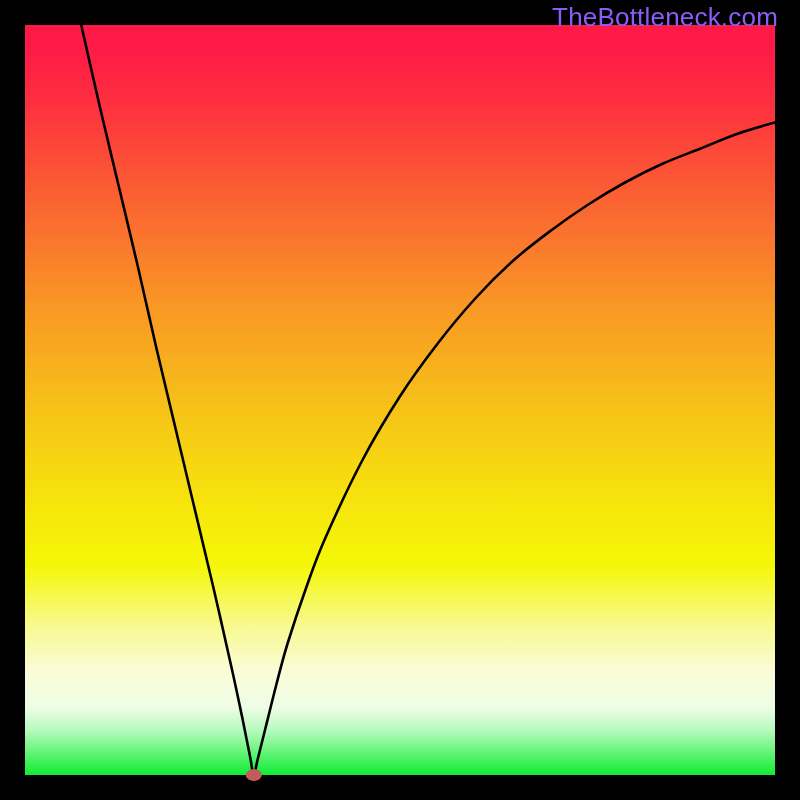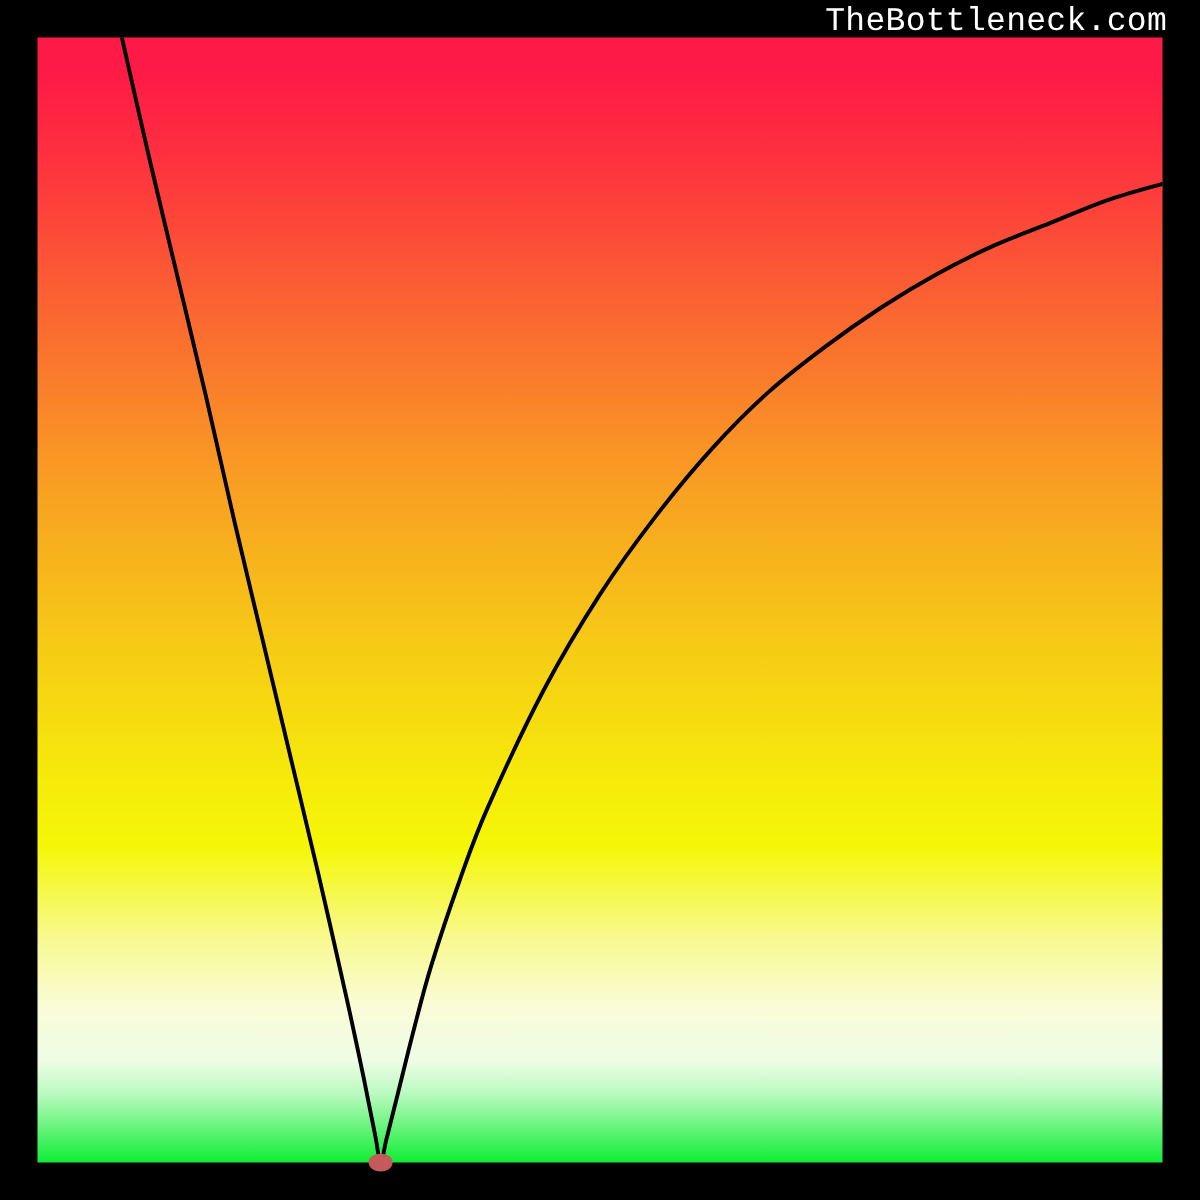--- a/index.html
+++ b/index.html
@@ -37,25 +37,24 @@
       #eefde5 91%,
       #b7fabe 94%,
       #63f478 97%,
       #10ec35 100%
     );
   }
   .watermark {
     position: absolute;
     top: 2px;
     right: 22px;
-    color: #ffffff;
-    font-size: 22px;
+    color: #8b5cf6;
+    font-size: 26px;
     letter-spacing: 0.2px;
     font-weight: 400;
-    font-family: Liberation Mono, monospace;
   }
   .marker {
     position: absolute;
     transform: translate(-50%, -50%);
     background: #c45a5c;
     border-radius: 50% / 50%;
   }
   svg.curve {
     position: absolute;
     left: 0;

